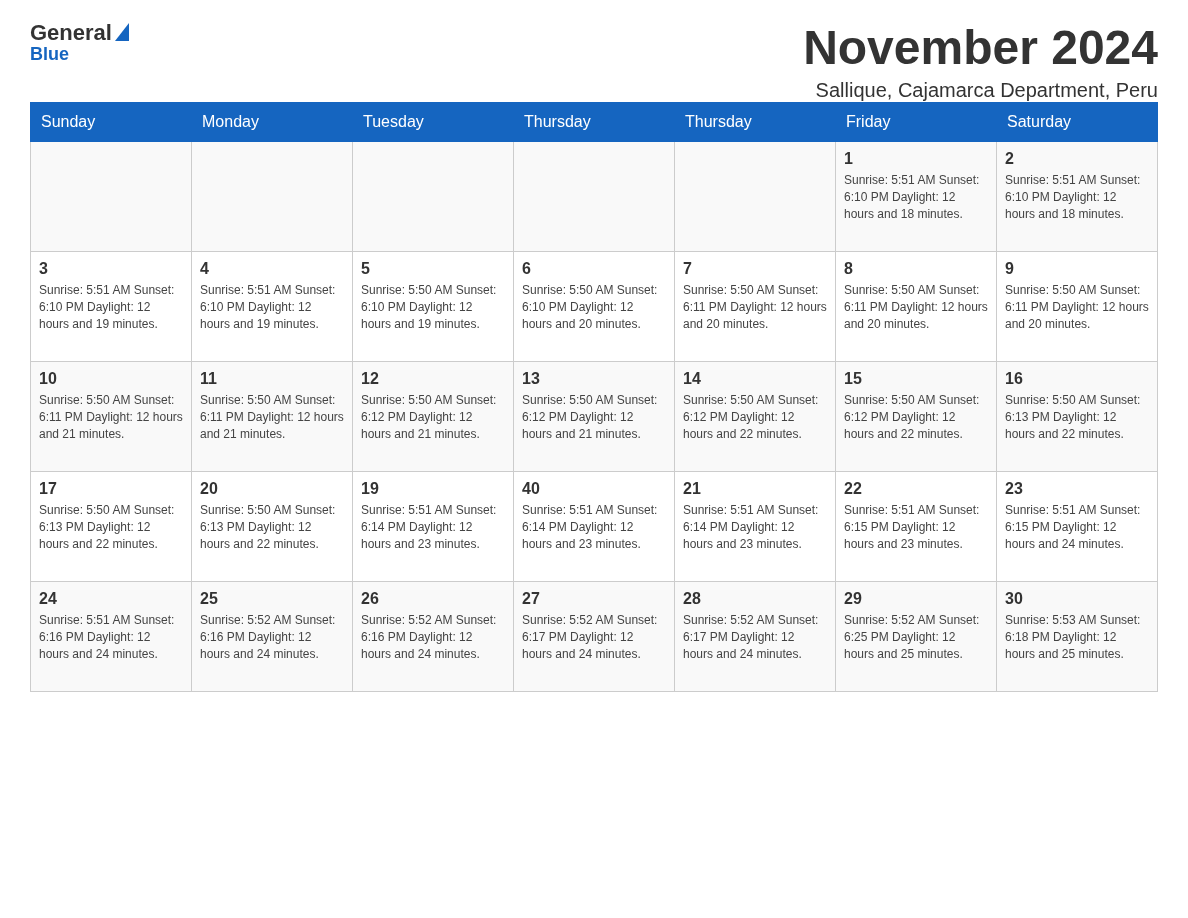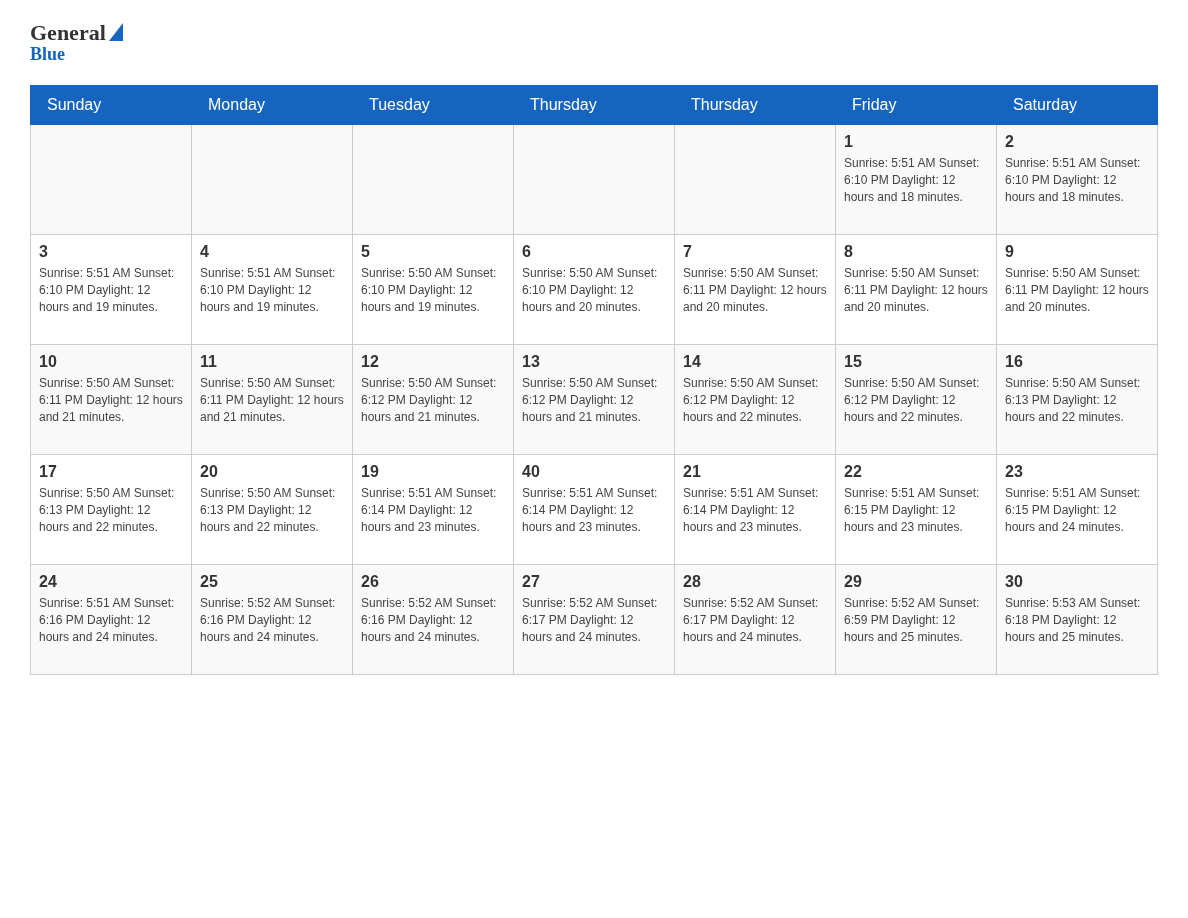--- a/index.html
+++ b/index.html
@@ -8,22 +8,20 @@
       background: #fff;
       color: #333;
       padding: 20px 30px;
       width: 1188px;
       min-height: 918px;
     }
     .header-area {
       display: flex;
       justify-content: space-between;
       align-items: flex-start;
-      margin-bottom: 20px;
-      font-family: Liberation Serif, serif;
     }
     .logo-text-general {
       font-size: 22px;
       font-weight: bold;
       color: #333;
     }
     .logo-text-blue {
       font-size: 18px;
       font-weight: bold;
       color: #1565c0;
@@ -44,21 +42,21 @@
     .calendar-table {
       width: 100%;
       border-collapse: collapse;
       table-layout: fixed;
     }
     .calendar-table thead tr th {
       background-color: #1565c0;
       color: #fff;
       font-size: 16px;
       font-weight: normal;
-      padding: 10px 16px;
+      padding: 10px 10px;
       text-align: left;
       border: 1px solid #1565c0;
     }
     .calendar-table tbody tr td {
       vertical-align: top;
       padding: 8px;
       border: 1px solid #ccc;
       height: 110px;
       font-size: 13px;
       color: #333;
@@ -114,20 +112,24 @@
 <div class="header-area">
   <div class="logo-wrapper">
     <div class="logo-line1">
       <span class="logo-text-general">General</span>
       <span class="triangle-shape"></span>
     </div>
     <div class="logo-line2">
       <span class="logo-text-blue">Blue</span>
     </div>
   </div>
+  <div class="title-area">
+    <div class="month-title">November 2024</div>
+    <div class="location-title">Sallique, Cajamarca Department, Peru</div>
+  </div>
 </div>
 
 <table class="calendar-table">
   <thead>
     <tr>
     <th>Sunday</th>
         <th>Monday</th>
         <th>Tuesday</th>
         <th>Thursday</th>
         <th>Thursday</th>
@@ -314,21 +316,21 @@
         </td>
         <td>
           <span class="day-number">28</span>
           <div class="day-info">Sunrise: 5:52 AM
 Sunset: 6:17 PM
 Daylight: 12 hours and 24 minutes.</div>
         </td>
         <td>
           <span class="day-number">29</span>
           <div class="day-info">Sunrise: 5:52 AM
-Sunset: 6:59 PM
+Sunset: 6:25 PM
 Daylight: 12 hours and 25 minutes.</div>
         </td>
         <td>
           <span class="day-number">30</span>
           <div class="day-info">Sunrise: 5:53 AM
 Sunset: 6:18 PM
 Daylight: 12 hours and 25 minutes.</div>
         </td>
       </tr>
     </tbody>

